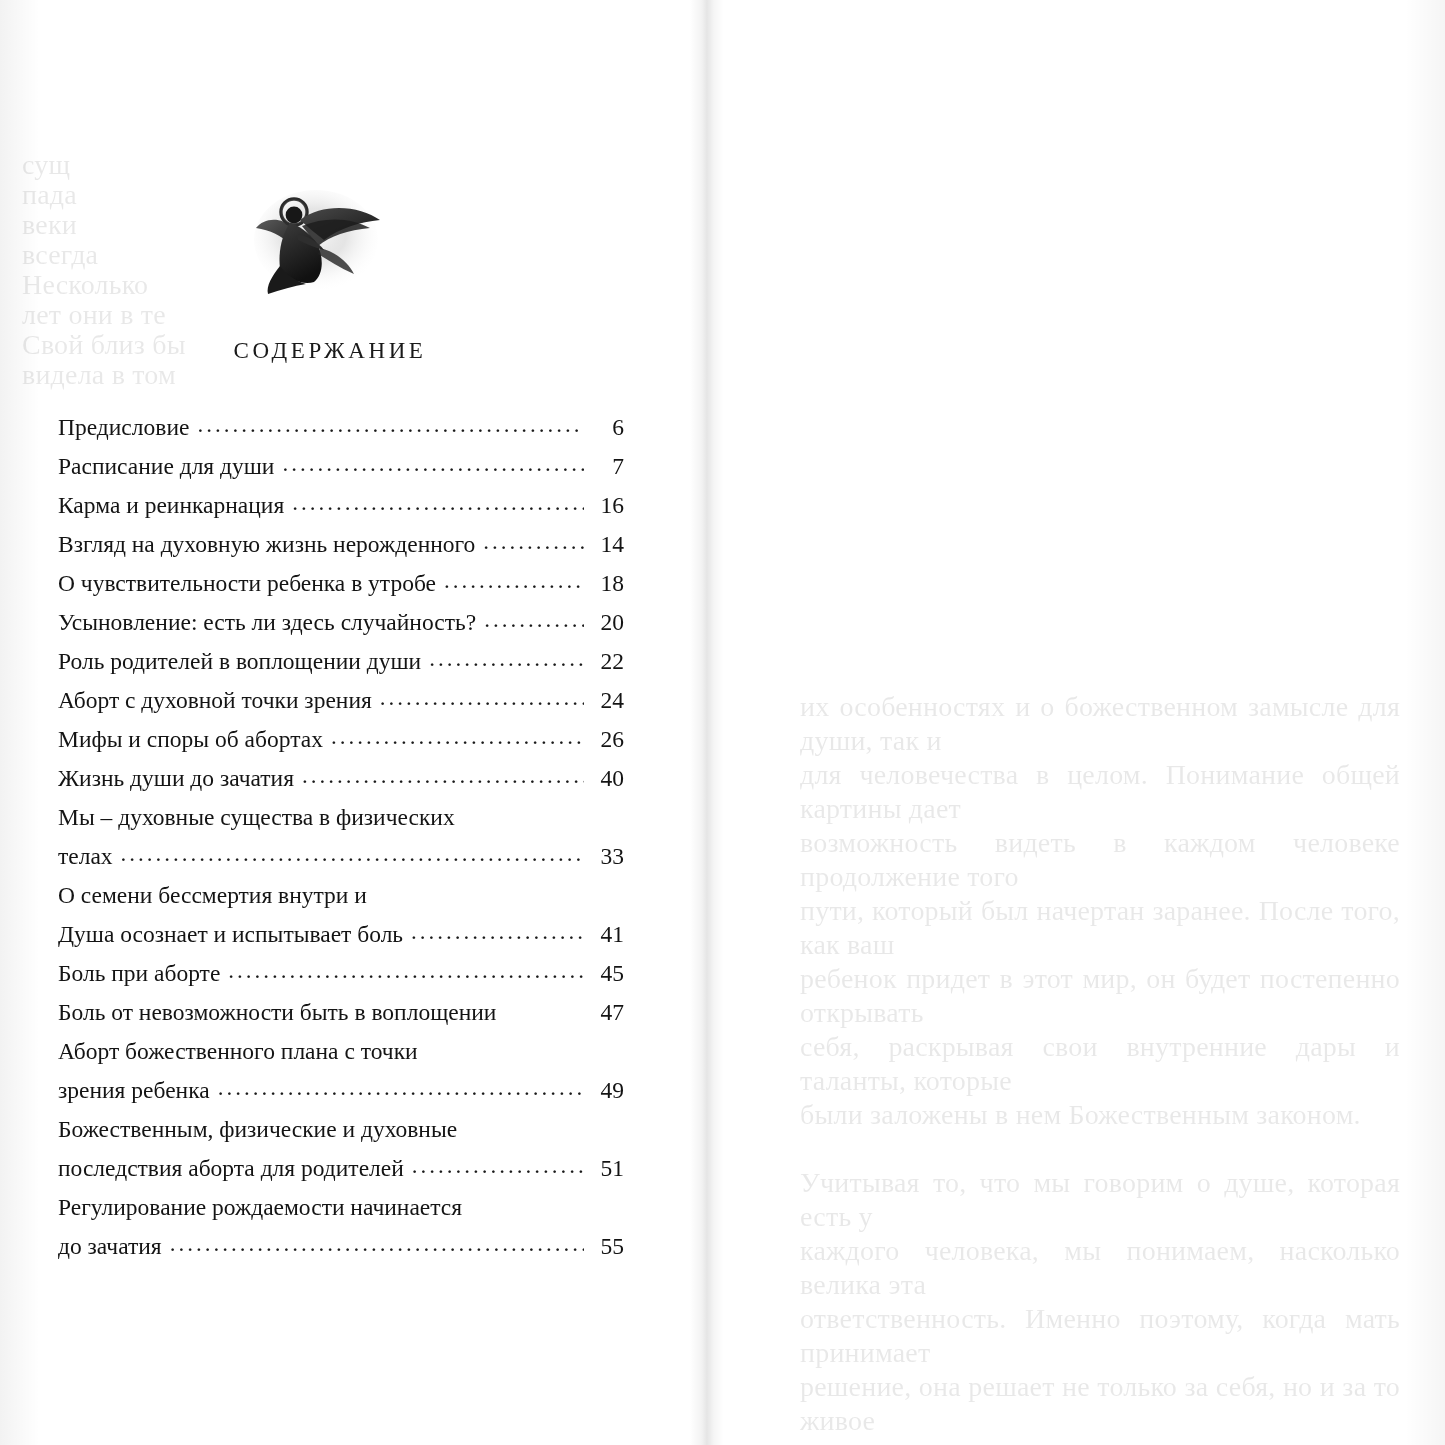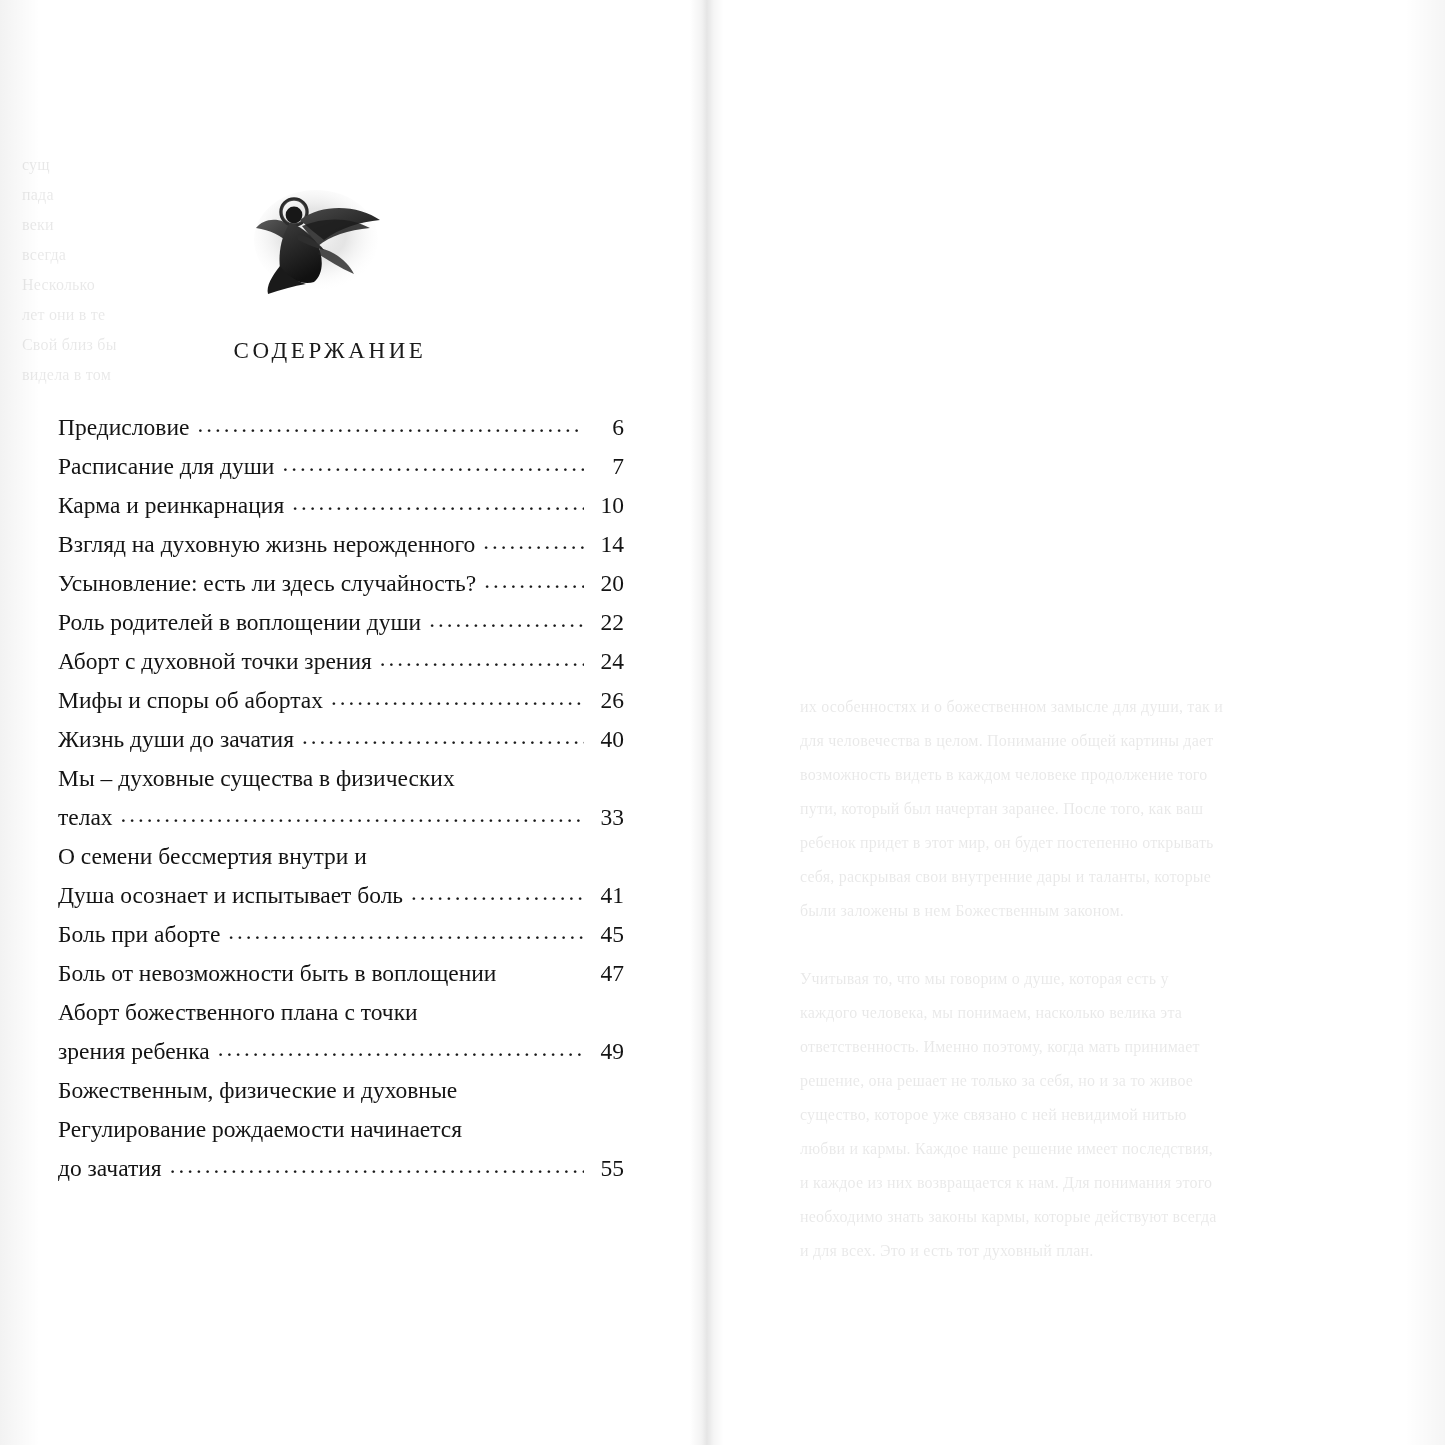--- a/index.html
+++ b/index.html
@@ -50,21 +50,21 @@
     background: linear-gradient(to left, rgba(0,0,0,0.04), rgba(0,0,0,0));
     pointer-events: none;
   }
 
   
   .ghost {
     position: absolute;
     color: #000;
     opacity: 0.085;
     font-family: "Liberation Serif", serif;
-    font-size: 16px;
+    font-size: 28px;
     line-height: 30px;
     letter-spacing: .2px;
     pointer-events: none;
     user-select: none;
   }
   #ghost-left {
     left: 22px;
     top: 150px;
     width: 190px;
     text-align: left;
@@ -249,28 +249,35 @@
           <span class="row">
             <span class="label">Расписание для души</span>
             <span class="leader"></span>
             <span class="page-no">7</span>
           </span>
         </li>
         <li class="entry">
           <span class="row">
             <span class="label">Карма и реинкарнация</span>
             <span class="leader"></span>
-            <span class="page-no">10</span>
+            <span class="page-no">16</span>
           </span>
         </li>
         <li class="entry">
           <span class="row">
             <span class="label">Взгляд на духовную жизнь нерожденного</span>
             <span class="leader"></span>
             <span class="page-no">14</span>
+          </span>
+        </li>
+        <li class="entry">
+          <span class="row">
+            <span class="label">О чувствительности ребенка в утробе</span>
+            <span class="leader"></span>
+            <span class="page-no">18</span>
           </span>
         </li>
         <li class="entry">
           <span class="row">
             <span class="label">Усыновление: есть ли здесь случайность?</span>
             <span class="leader"></span>
             <span class="page-no">20</span>
           </span>
         </li>
         <li class="entry">
@@ -336,20 +343,25 @@
         <li class="entry">
           <span class="plainline">Аборт божественного плана с точки</span>
           <span class="cont">
             <span class="label">зрения ребенка</span>
             <span class="leader"></span>
             <span class="page-no">49</span>
           </span>
         </li>
         <li class="entry">
           <span class="plainline">Божественным, физические и духовные</span>
+          <span class="cont">
+            <span class="label">последствия аборта для родителей</span>
+            <span class="leader"></span>
+            <span class="page-no">51</span>
+          </span>
         </li>
         <li class="entry">
           <span class="plainline">Регулирование рождаемости начинается</span>
           <span class="cont">
             <span class="label">до зачатия</span>
             <span class="leader"></span>
             <span class="page-no">55</span>
           </span>
         </li>
       </ul>

